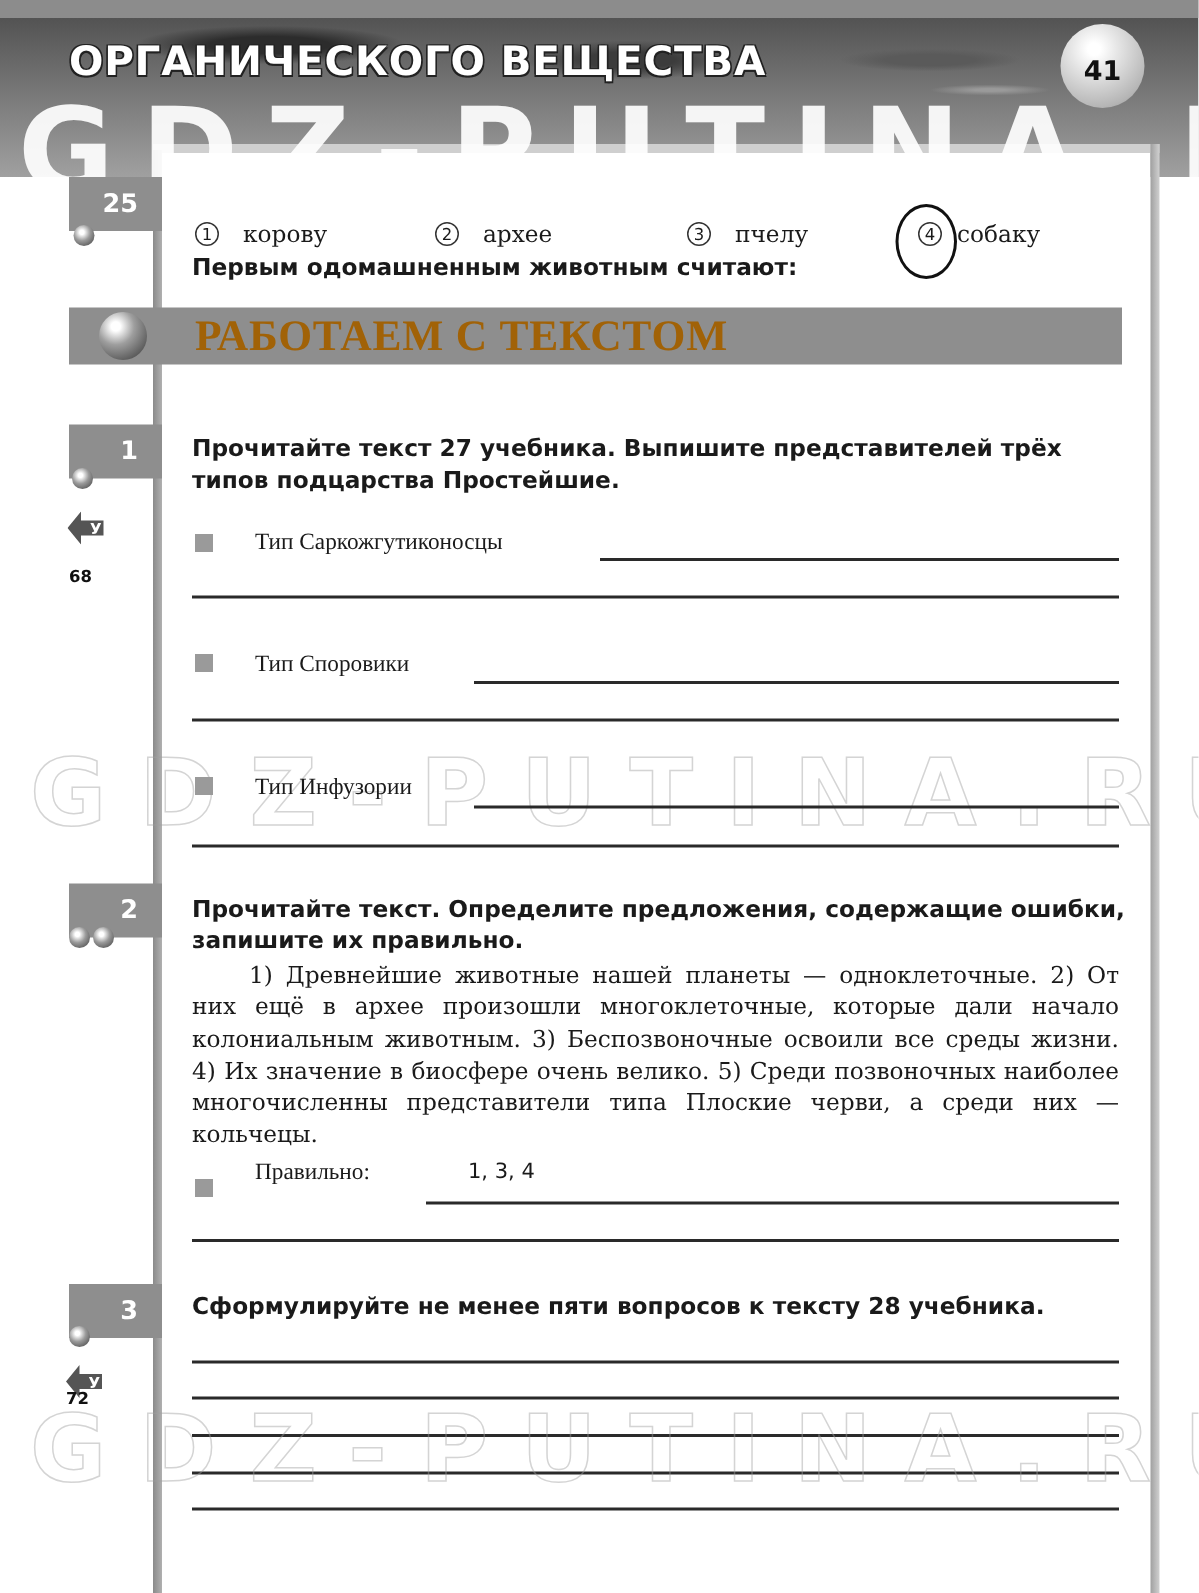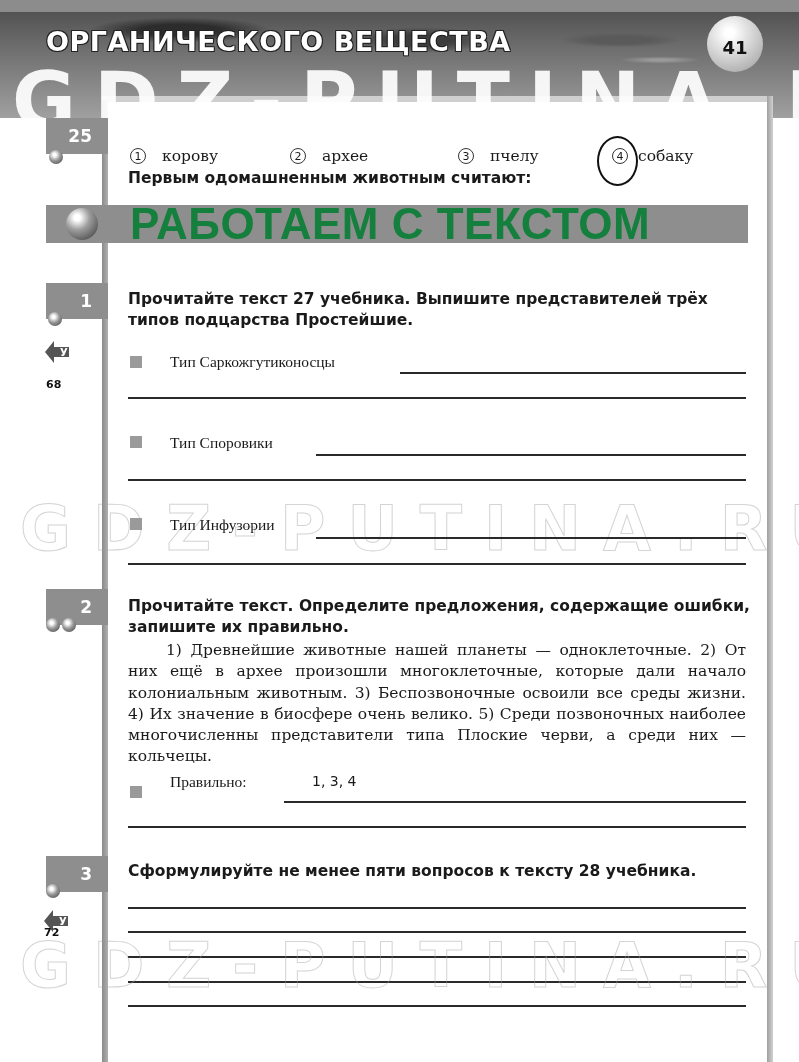--- a/index.html
+++ b/index.html
@@ -104,21 +104,21 @@
 
   .section-banner {
     position: absolute; left: 46px; top: 205px; width: 702px; height: 38px; background: #8e8e8e;
   }
   .section-ball {
     position: absolute; left: 66px; top: 208px; width: 32px; height: 32px; border-radius: 50%;
     background: radial-gradient(circle at 35% 30%, #ffffff 0 10%, #9e9e9e 40%, #333 100%);
   }
   .section-title {
     position: absolute; left: 130px; top: 203px;
-    font-family: Liberation Sans, sans-serif; font-weight: bold; font-size: 44px; color: #15803d;
+    font-family: Liberation Serif, serif; font-weight: bold; font-size: 29px; color: #a16207;
     letter-spacing: 0.5px; line-height: 42px;
   }
 
   .bullet {
     position: absolute; width: 12px; height: 12px; background: #9a9a9a;
   }
   .field-label { position: absolute; font-size: 15.5px; line-height: 20px; white-space: nowrap; font-family: Liberation Serif, serif; }
   .line { position: absolute; height: 1.5px; background: #2a2a2a; }
   .passage {
     position: absolute; left: 128px; top: 640px; width: 618px;

